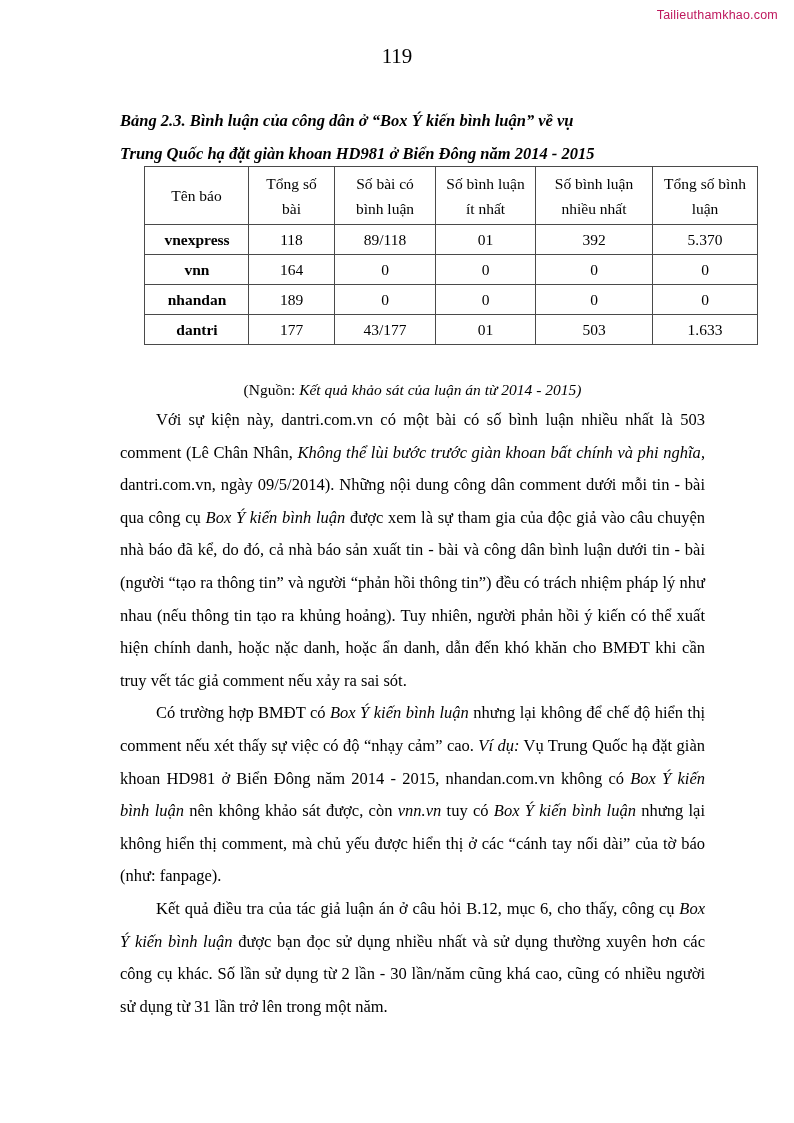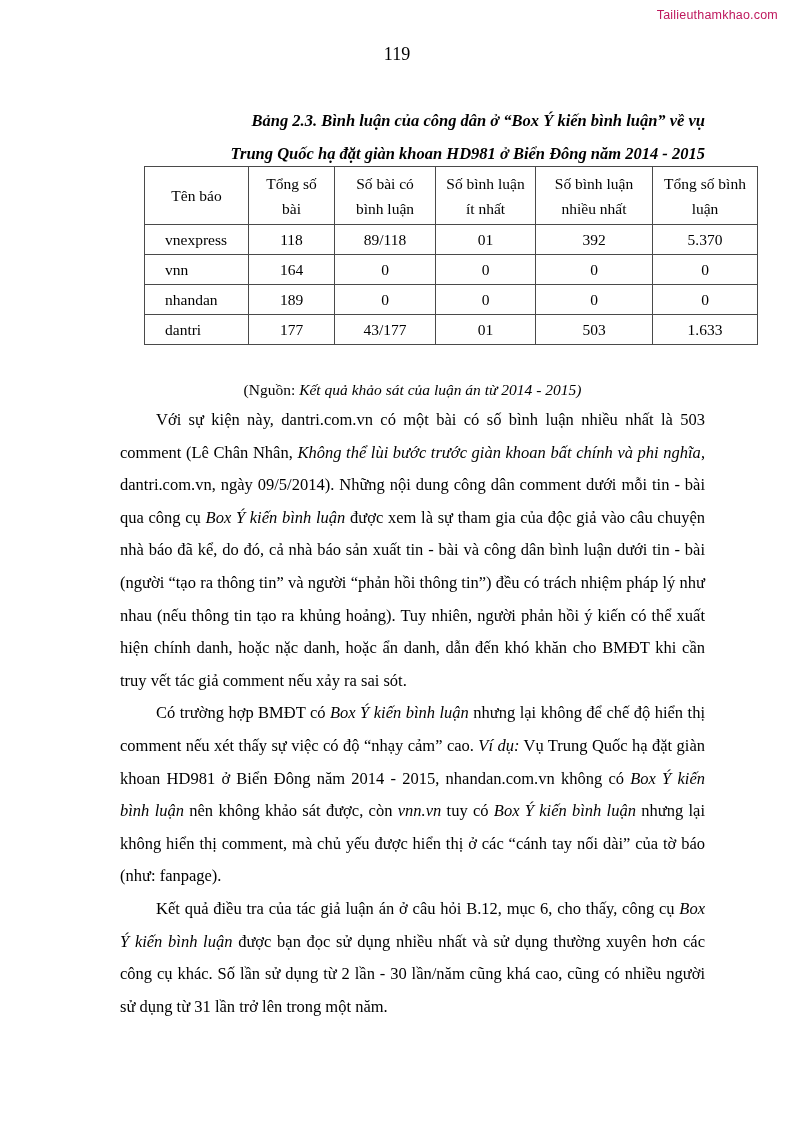--- a/index.html
+++ b/index.html
@@ -36,30 +36,30 @@
     white-space: nowrap;
   }
 
   
   .page-number {
     position: absolute;
     left: 0;
     top: 44px;
     width: 794px;
     text-align: center;
-    font-size: 18px;
+    font-size: 21px;
   }
 
   
   .table-title {
     position: absolute;
     left: 120px;
     top: 104px;
     width: 585px;
-    text-align: right;
+    text-align: left;
     font-size: 16.5px;
     font-weight: bold;
     font-style: italic;
     line-height: 33px;
   }
   .table-title .tline { display: block; white-space: nowrap; }
 
   
   .data-table {
     position: absolute;
@@ -80,22 +80,23 @@
     text-align: center;
     height: 58px;
     line-height: 25px;
   }
   .data-table td {
     text-align: center;
     height: 30px;
     line-height: 22px;
   }
   .data-table td.name-cell {
-    text-align: left;
-    padding-left: 20px;
+    text-align: center;
+    padding-left: 7px;
+    font-weight: bold;
   }
   col.c0 { width: 104px; }
   col.c1 { width: 86px; }
   col.c2 { width: 101px; }
   col.c3 { width: 100px; }
   col.c4 { width: 117px; }
   col.c5 { width: 105px; }
 
   
   .source-note {

